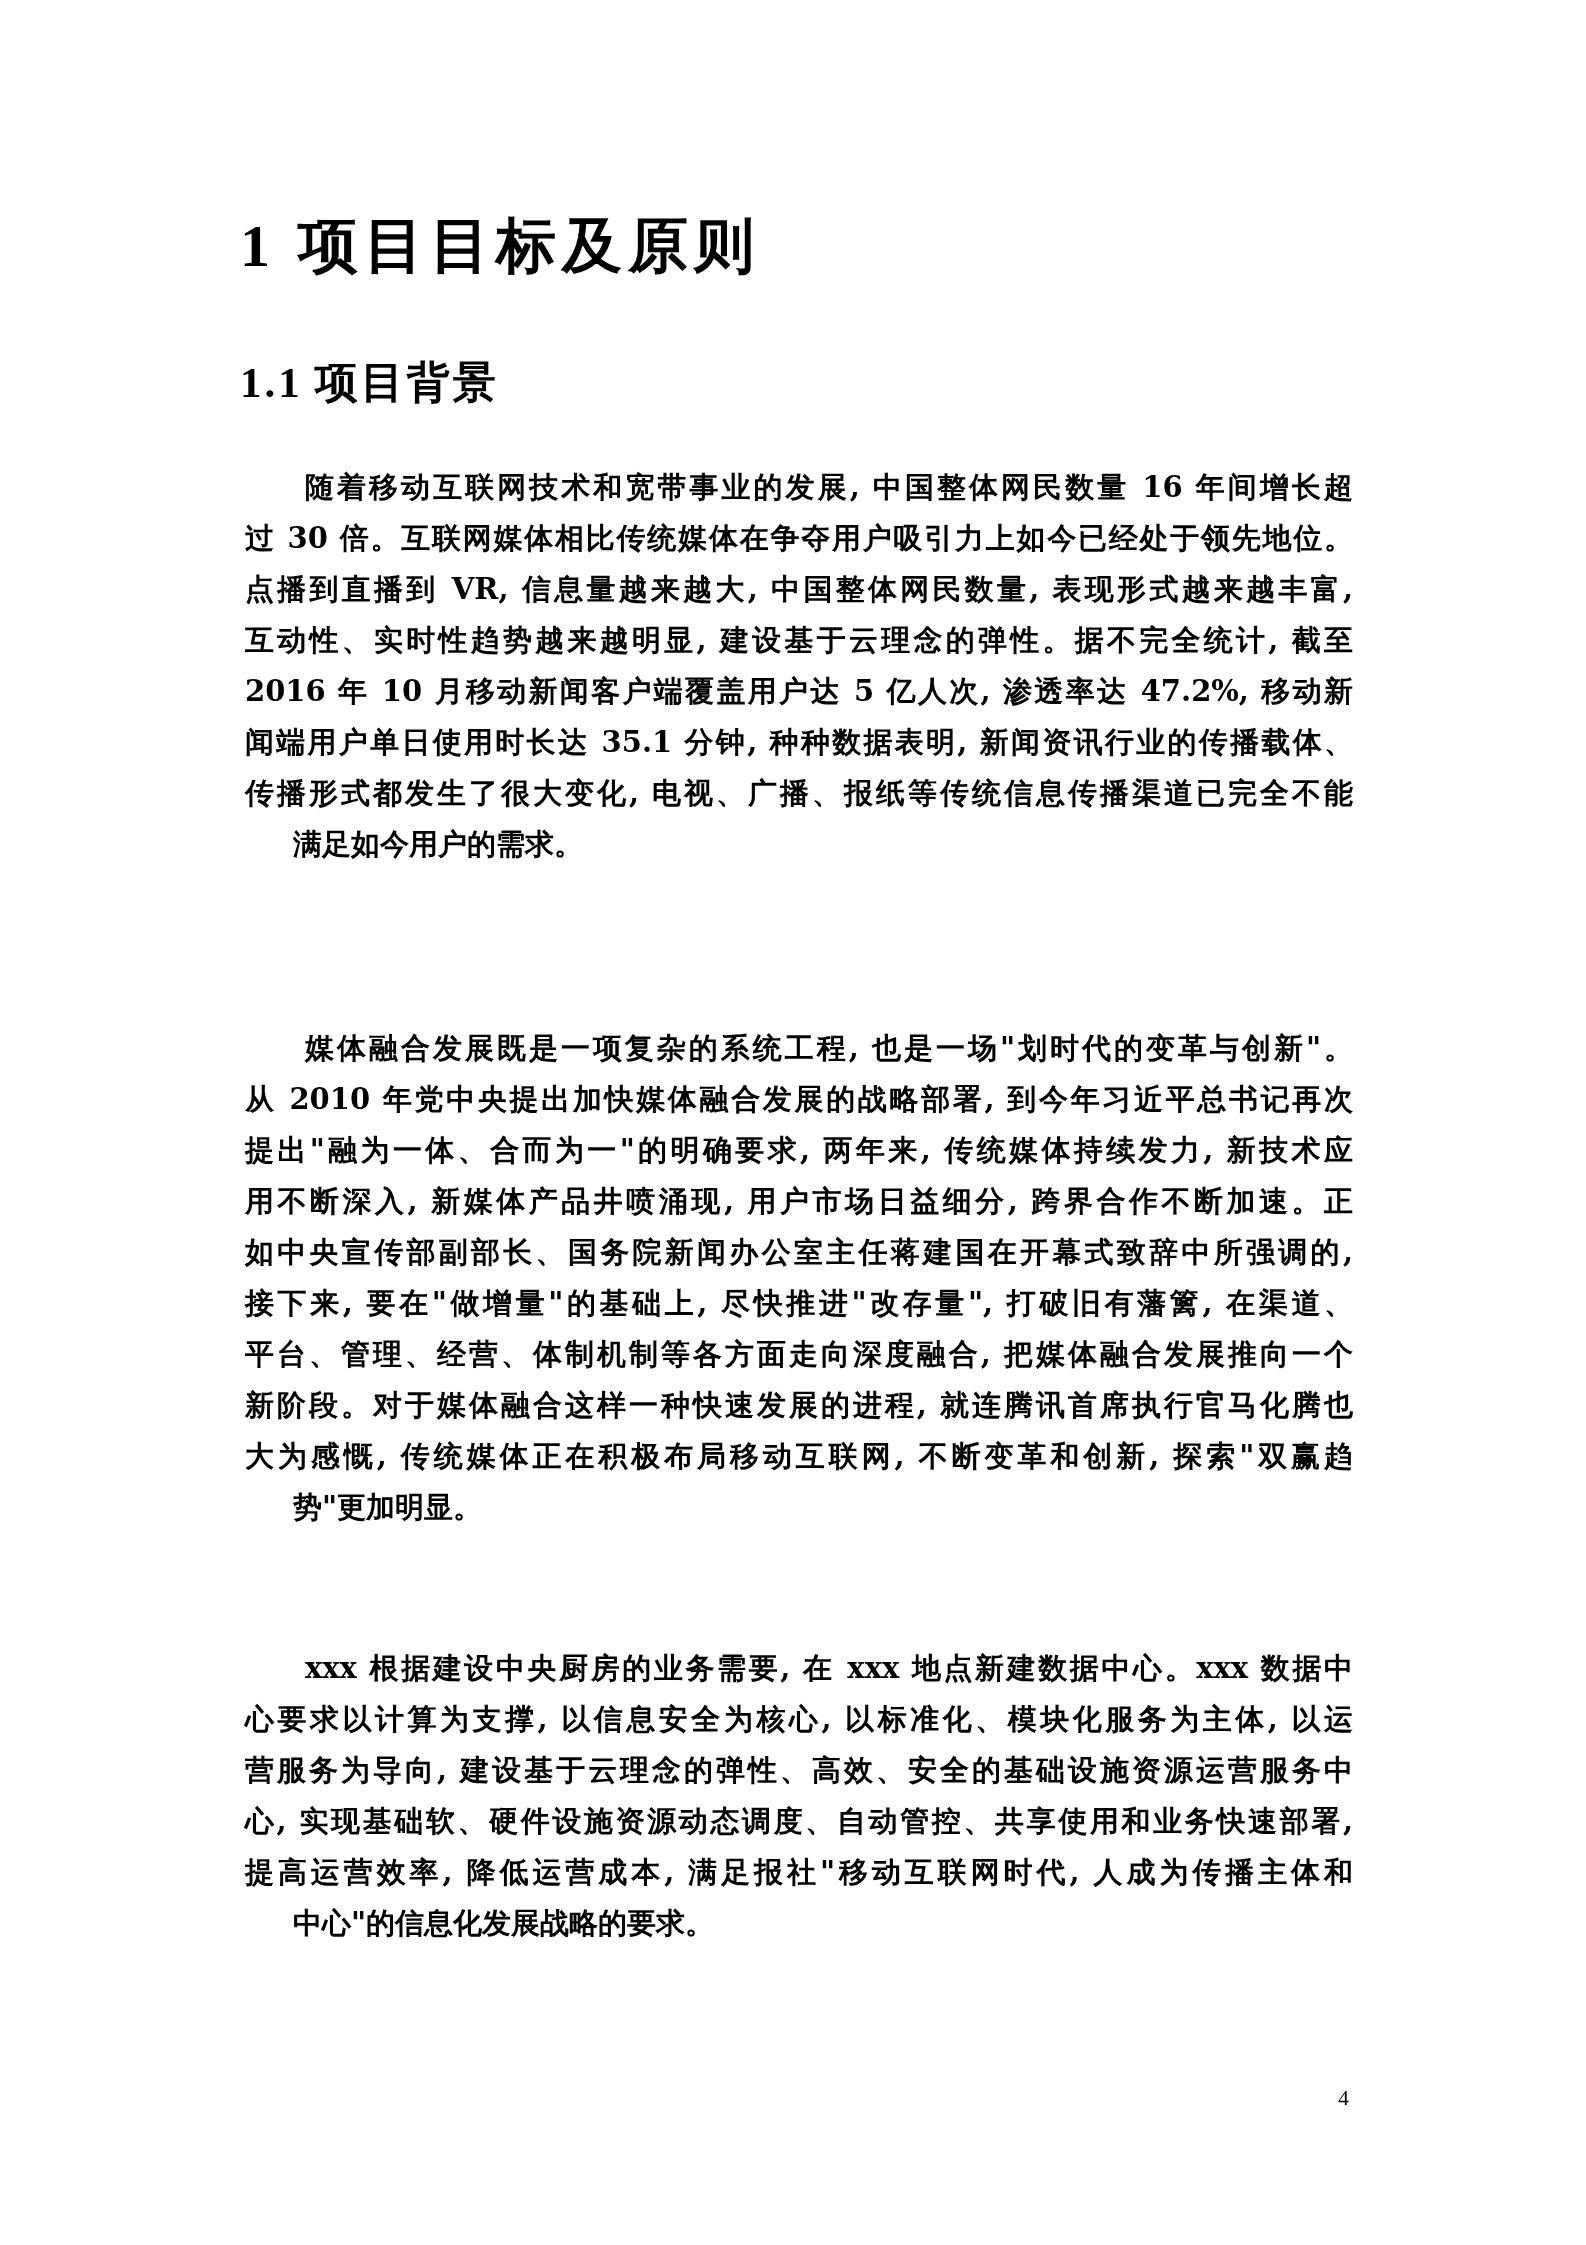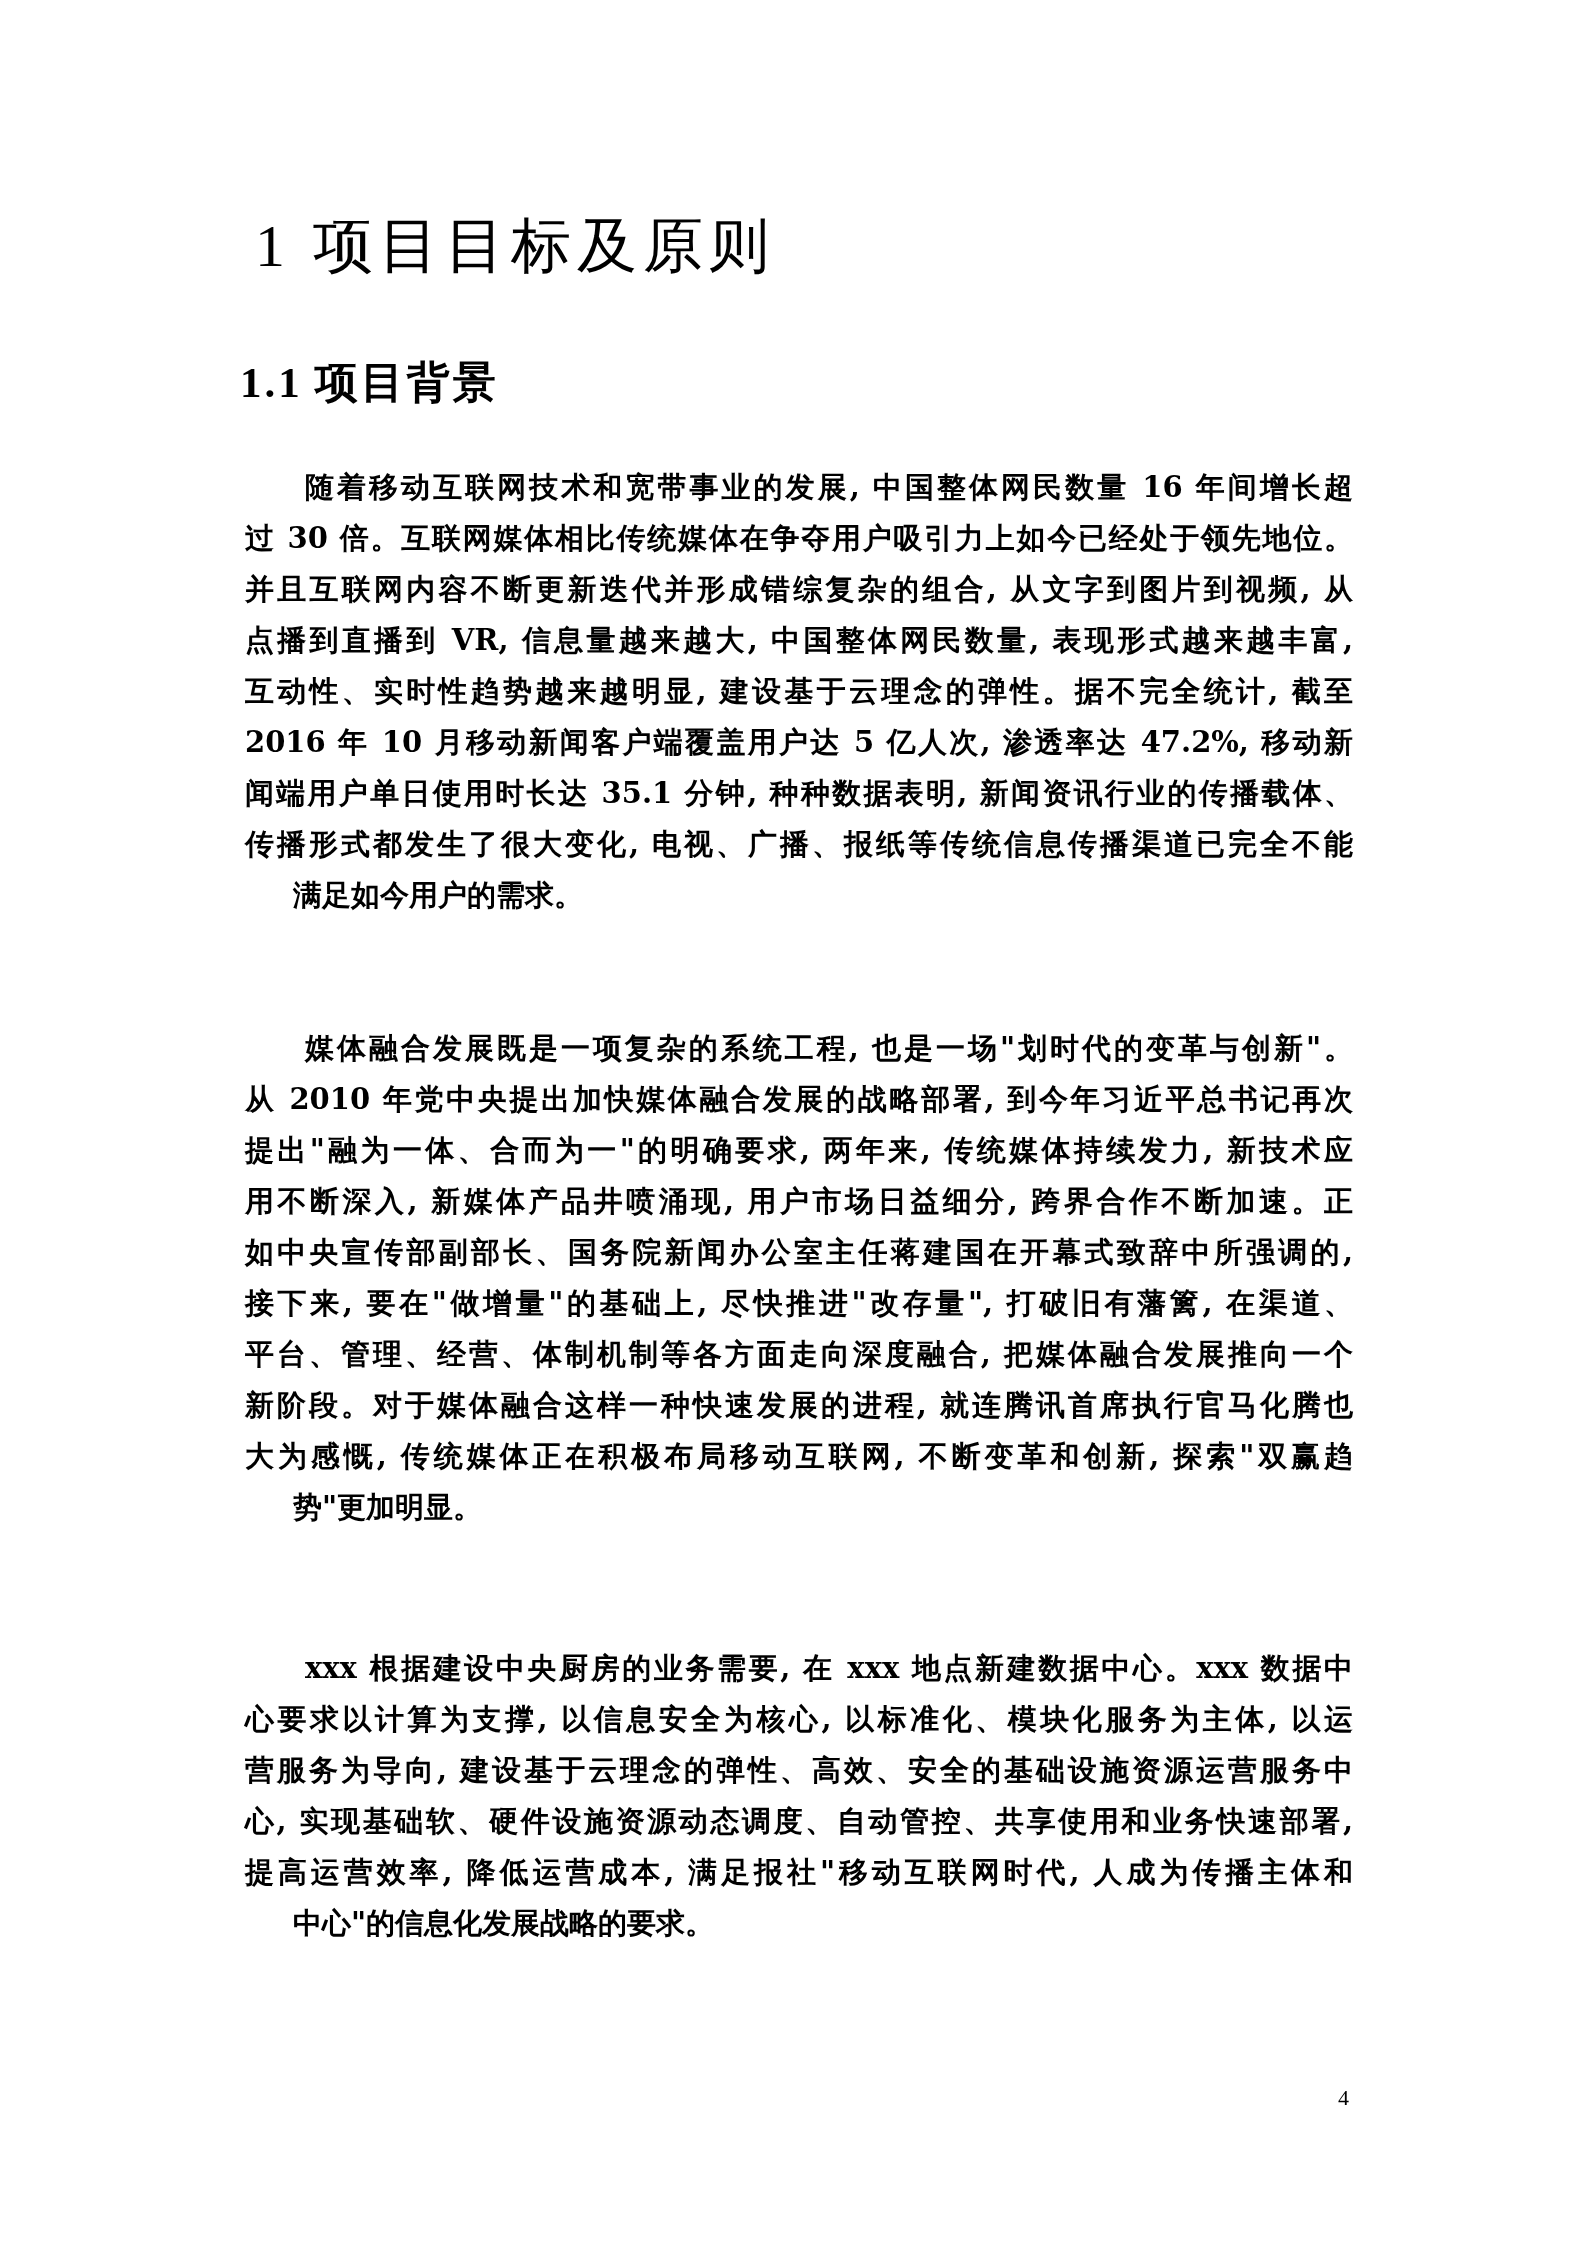--- a/index.html
+++ b/index.html
@@ -1,21 +1,21 @@
 <!DOCTYPE html>
 <html><head>
   <meta charset="utf-8">
   <style>
     html, body { margin: 0; padding: 0; background: #ffffff; }
     body { width: 1586px; height: 2245px; position: relative; overflow: hidden;
            font-family: "DejaVu Serif", "Liberation Serif", serif; color: #000; }
     .page { position: absolute; left: 0; top: 0; width: 1586px; height: 2245px; background: #fff; }
-    .h1 { position: absolute; left: 240px; top: 205px; font-size: 60px; font-weight: normal;
+    .h1 { position: absolute; left: 240px; top: 205px; font-size: 60px; font-weight: bold;
           letter-spacing: 6px; line-height: 80px; white-space: nowrap;
-          font-family: "DejaVu Sans", "Liberation Sans", sans-serif; margin-left: 15px; }
+          font-family: "DejaVu Sans", "Liberation Sans", sans-serif; }
     .h1 .num { font-family: "Liberation Serif", serif; margin-right: 22px; }
     .h2 { position: absolute; left: 240px; top: 352px; font-size: 43px; font-weight: bold;
           letter-spacing: 3px; line-height: 60px; white-space: nowrap;
           font-family: "DejaVu Sans", "Liberation Sans", sans-serif; }
     .h2 .num { font-family: "Liberation Serif", serif; margin-right: 12px; }
     .body { position: absolute; left: 245px; width: 1108px; font-weight: bold; }
     .line { display: block; height: 51px; line-height: 51px; font-size: 29px; white-space: nowrap;
             text-align: justify; text-align-last: justify; }
     .line.last { text-align-last: left; margin-left: 48px; }
     .line.indent { padding-left: 60px; }
@@ -29,21 +29,20 @@
   <div class="h1">
     <span class="num">1</span><span>项目目标及原则</span>
   </div>
   <div class="h2">
     <span class="num">1.1</span><span>项目背景</span>
   </div>
 
   <div class="body" style="top:462px;">
     <span class="line indent">随着移动互联网技术和宽带事业的发展, 中国整体网民数量 16 年间增长超</span>
     <span class="line">过 30 倍。互联网媒体相比传统媒体在争夺用户吸引力上如今已经处于领先地位。</span>
-    <span class="line">并且互联网内容不断更新迭代并形成错综复杂的组合, 从文字到图片到视频, 从</span>
     <span class="line">点播到直播到 VR, 信息量越来越大, 中国整体网民数量, 表现形式越来越丰富,</span>
     <span class="line">互动性、实时性趋势越来越明显, 建设基于云理念的弹性。据不完全统计, 截至</span>
     <span class="line">2016 年 10 月移动新闻客户端覆盖用户达 5 亿人次, 渗透率达 47.2%, 移动新</span>
     <span class="line">闻端用户单日使用时长达 35.1 分钟, 种种数据表明, 新闻资讯行业的传播载体、</span>
     <span class="line">传播形式都发生了很大变化, 电视、广播、报纸等传统信息传播渠道已完全不能</span>
     <span class="line last">满足如今用户的需求。</span>
   </div>
 
   <div class="body" style="top:1023px;">
     <span class="line indent">媒体融合发展既是一项复杂的系统工程, 也是一场"划时代的变革与创新"。</span>

